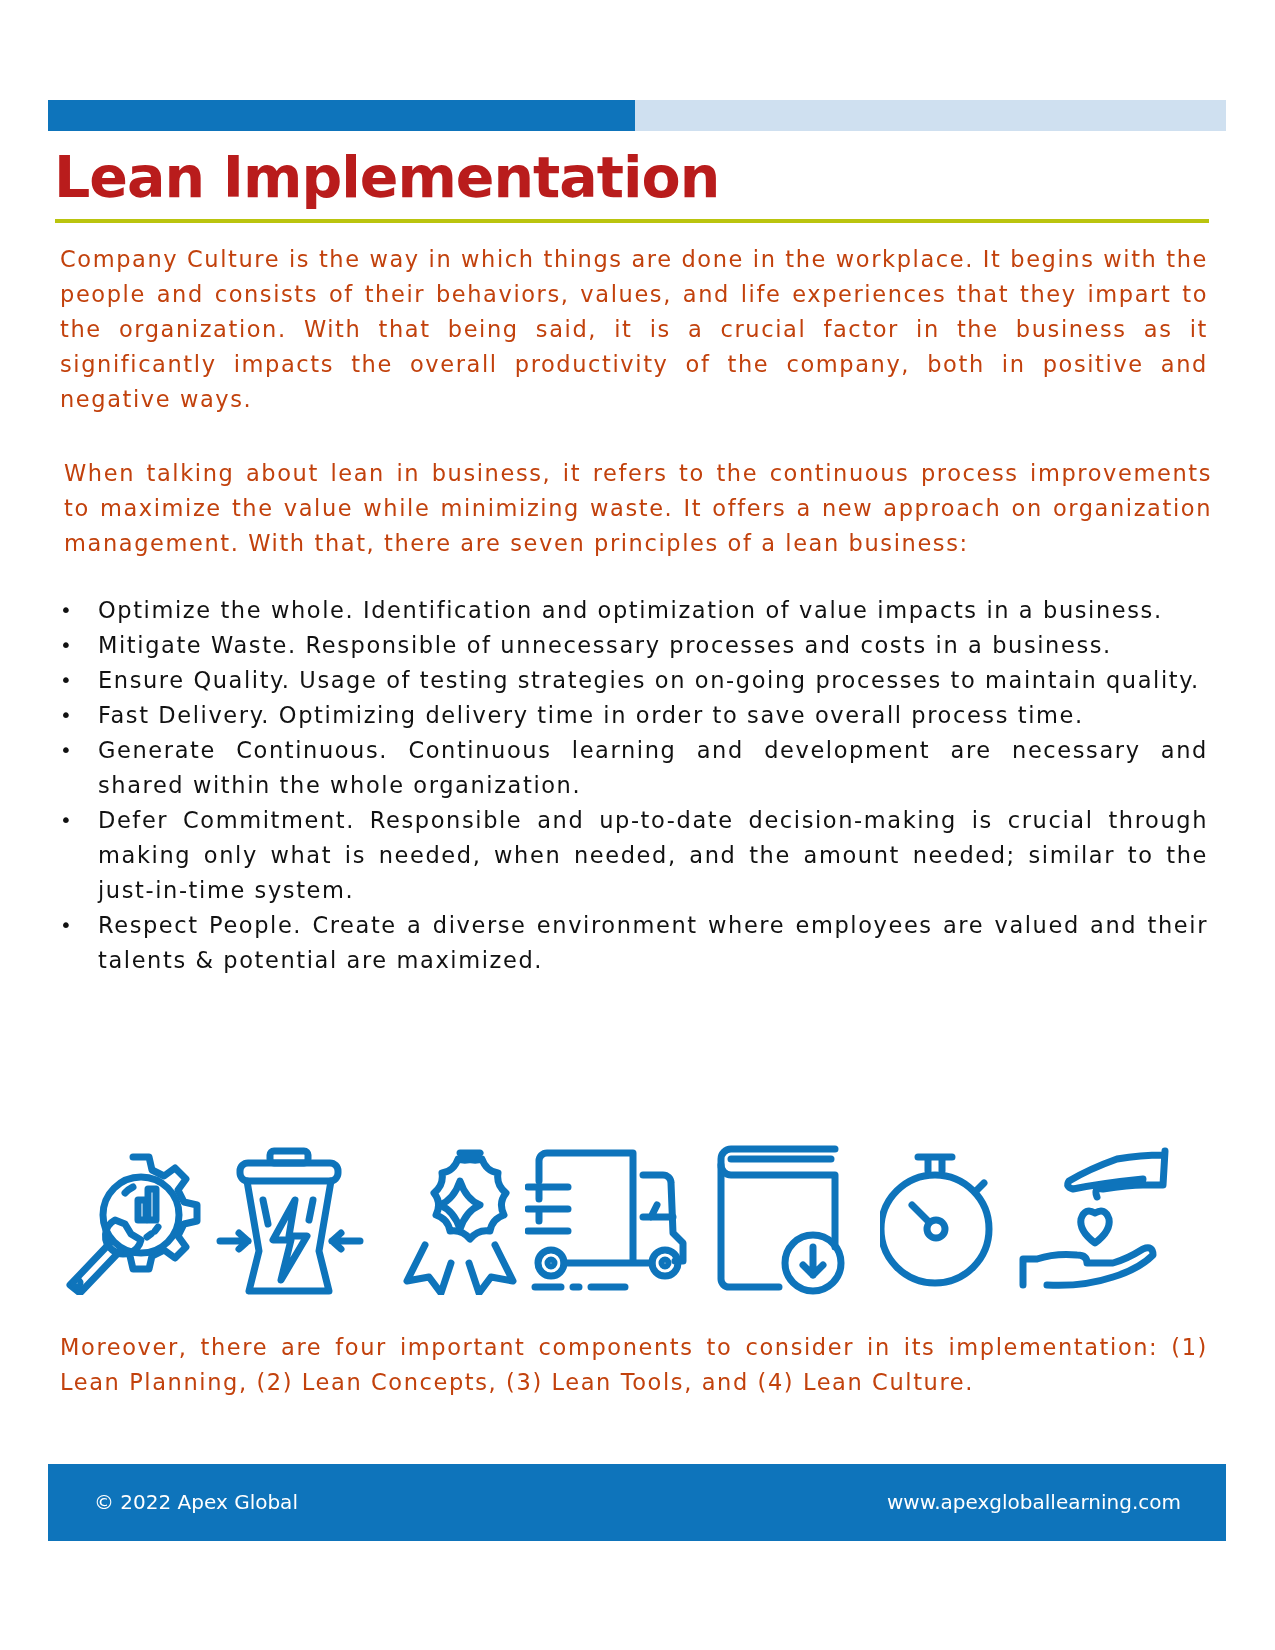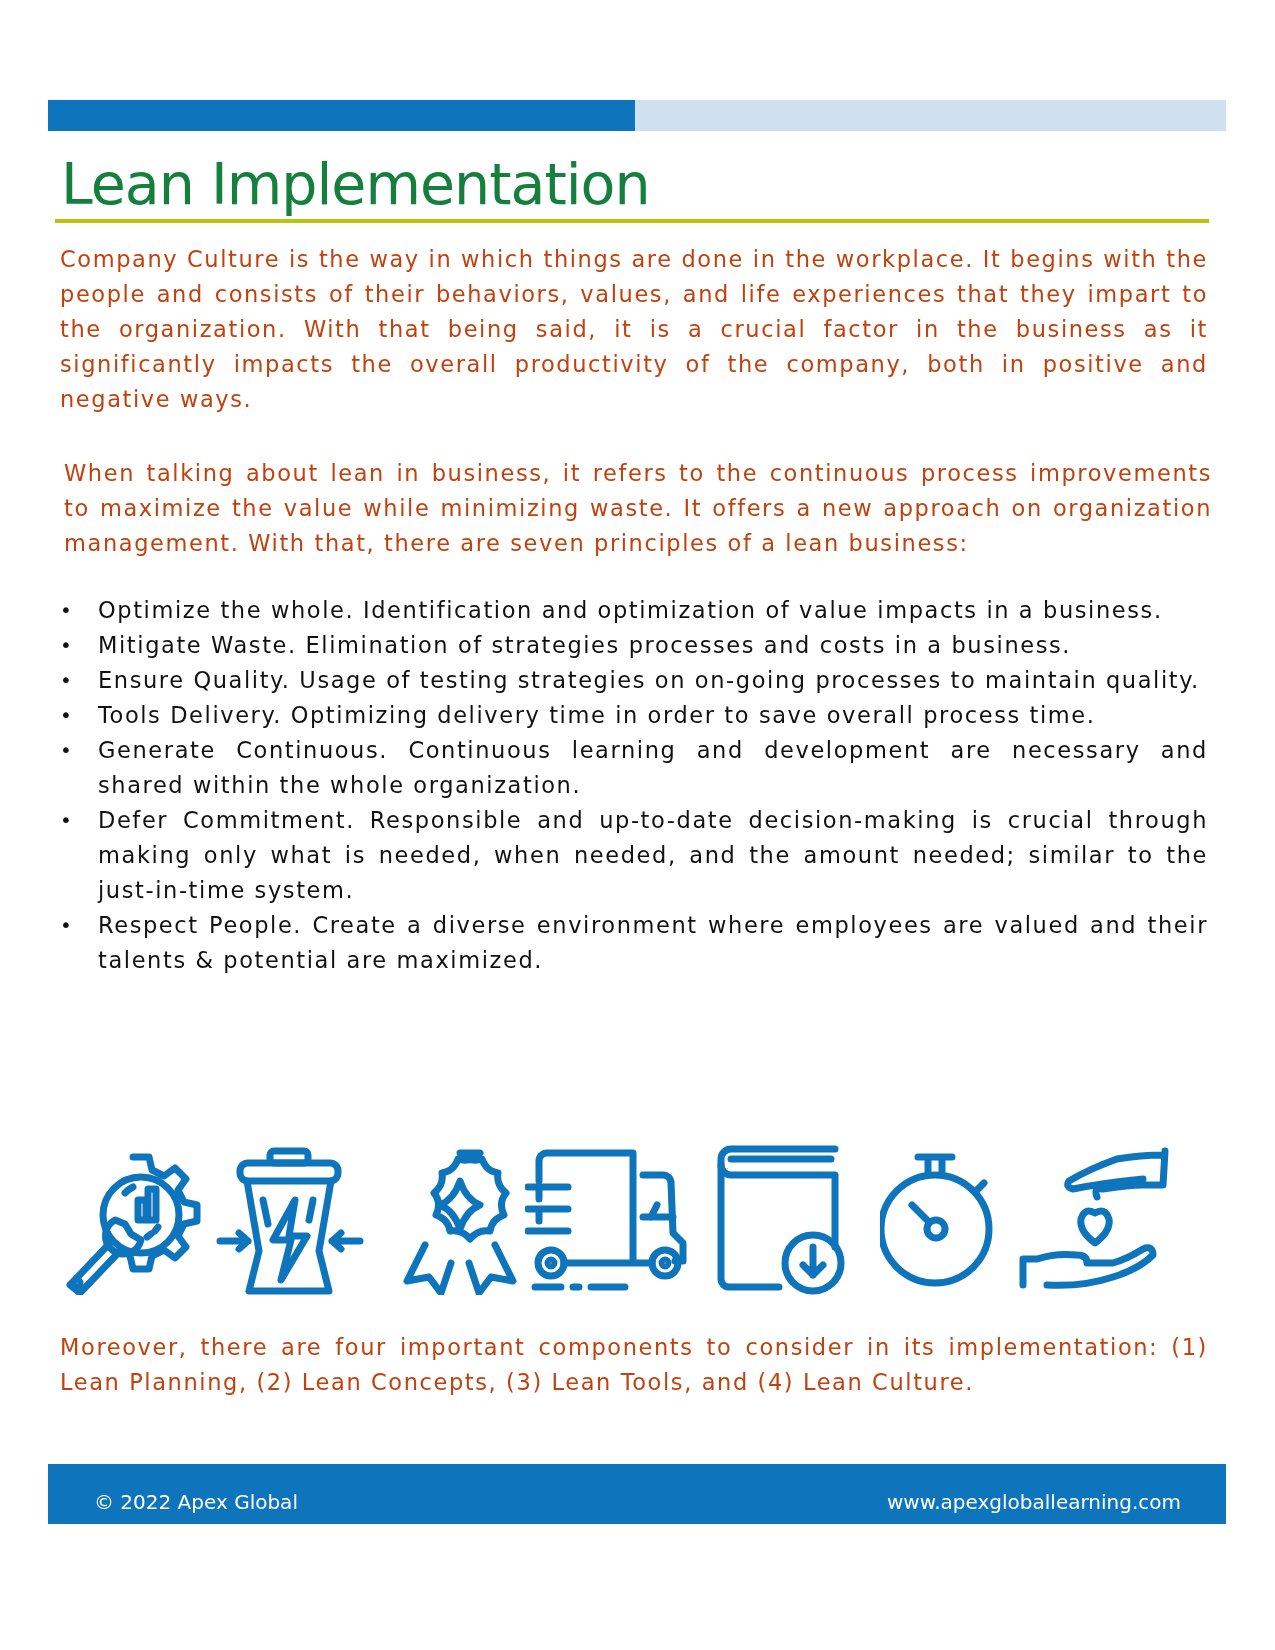--- a/index.html
+++ b/index.html
@@ -1,52 +1,52 @@
 <!DOCTYPE html>
 <html><head>
 <meta charset="utf-8">
 <style>
   html, body { margin: 0; padding: 0; background: #ffffff; }
   body { width: 1275px; height: 1650px; position: relative; overflow: hidden; font-family: "DejaVu Sans", sans-serif; color: #111; }
   .topbar { position: absolute; left: 48px; top: 100px; width: 1178px; height: 31px; background: #cfe0f0; }
   .topbar .dark { position: absolute; left: 0; top: 0; width: 587px; height: 31px; background: #0e74bb; }
-  .title { position: absolute; left: 52px; top: 142px; margin: 9px; font-family: "DejaVu Sans", sans-serif; font-weight: normal; font-size: 57px; letter-spacing: -1px; color: #15803d; }
+  .title { position: absolute; left: 52px; top: 142px; margin: 2px; font-family: "DejaVu Sans", sans-serif; font-weight: bold; font-size: 57px; letter-spacing: -1px; color: #b91c1c; }
   .rule { position: absolute; left: 55px; top: 219px; width: 1154px; height: 4px; background: #bac40e; }
   .body { position: absolute; left: 60px; width: 1148px; font-size: 22.5px; line-height: 35px; letter-spacing: 1.6px; text-align: justify; color: #c2410c; }
   .p1 { top: 242px; }
   .p2 { top: 452px; }
   ul.principles { position: absolute; left: 60px; top: 593px; width: 1148px; margin: 0; padding: 0; list-style: none; font-size: 22.5px; line-height: 35px; letter-spacing: 1.6px; text-align: justify; }
   ul.principles li { position: relative; padding-left: 38px; }
   ul.principles li .bullet { position: absolute; left: 0; top: 0; font-size: 20px; }
   .b { font-weight: normal; margin-top: 24px; }
   .icons { position: absolute; left: 55px; top: 1145px; width: 1170px; height: 150px; }
   .icons svg { position: absolute; top: 0; }
   .p3 { top: 1330px; }
-  .footer { position: absolute; left: 48px; top: 1464px; width: 1178px; height: 60px; background: #0e74bb; color: #fff; font-family: "DejaVu Sans", sans-serif; font-size: 20px; }
+  .footer { position: absolute; left: 48px; top: 1464px; width: 1178px; height: 77px; background: #0e74bb; color: #fff; font-family: "DejaVu Sans", sans-serif; font-size: 20px; }
   .footer .left { position: absolute; left: 46px; top: 26px; }
   .footer .right { position: absolute; right: 45px; top: 26px; }
 </style>
 </head>
 <body>
 
 <div class="topbar">
   <div class="dark"></div>
 </div>
 
 <h1 class="title">Lean Implementation</h1>
 <div class="rule"></div>
 
 <p class="body p1" style="margin:0;">Company Culture is the way in which things are done in the workplace. It begins with the people and consists of their behaviors, values, and life experiences that they impart to the organization. With that being said, it is a crucial factor in the business as it significantly impacts the overall productivity of the company, both in positive and negative ways.</p>
 <p class="body p2" style="margin:4px;">When talking about lean in business, it refers to the continuous process improvements to maximize the value while minimizing waste. It offers a new approach on organization management. With that, there are seven principles of a lean business:</p>
 
 <ul class="principles">
   <li><span class="bullet">•</span><span class="b">Optimize the whole.</span><span> Identification and optimization of value impacts in a business.</span></li>
-  <li><span class="bullet">•</span><span class="b">Mitigate Waste.</span><span> Elimination of strategies processes and costs in a business.</span></li>
+  <li><span class="bullet">•</span><span class="b">Mitigate Waste.</span><span> Responsible of unnecessary processes and costs in a business.</span></li>
   <li><span class="bullet">•</span><span class="b">Ensure Quality.</span><span> Usage of testing strategies on on-going processes to maintain quality.</span></li>
-  <li><span class="bullet">•</span><span class="b">Tools Delivery.</span><span> Optimizing delivery time in order to save overall process time.</span></li>
+  <li><span class="bullet">•</span><span class="b">Fast Delivery.</span><span> Optimizing delivery time in order to save overall process time.</span></li>
   <li><span class="bullet">•</span><span class="b">Generate Continuous.</span><span> Continuous learning and development are necessary and shared within the whole organization.</span></li>
   <li><span class="bullet">•</span><span class="b">Defer Commitment.</span><span> Responsible and up-to-date decision-making is crucial through making only what is needed, when needed, and the amount needed; similar to the just-in-time system.</span></li>
   <li><span class="bullet">•</span><span class="b">Respect People.</span><span> Create a diverse environment where employees are valued and their talents &amp; potential  are maximized.</span></li>
 </ul>
 
 <div class="icons">
 
   <svg style="left:0" width="150" height="150" viewBox="0 0 150 150" fill="none" stroke="#0e74bb" stroke-width="7" stroke-linecap="round" stroke-linejoin="round">
     <path d="M78 12 h16 l3 13 l12 6 l11 -8 l11 11 l-8 11 l6 12 l13 3 v16 l-13 3 l-6 12 l8 11 l-11 11 l-11 -8 l-12 6 l-3 13 h-16 l-3 -13"></path>
     <circle cx="86" cy="70" r="38"></circle>

